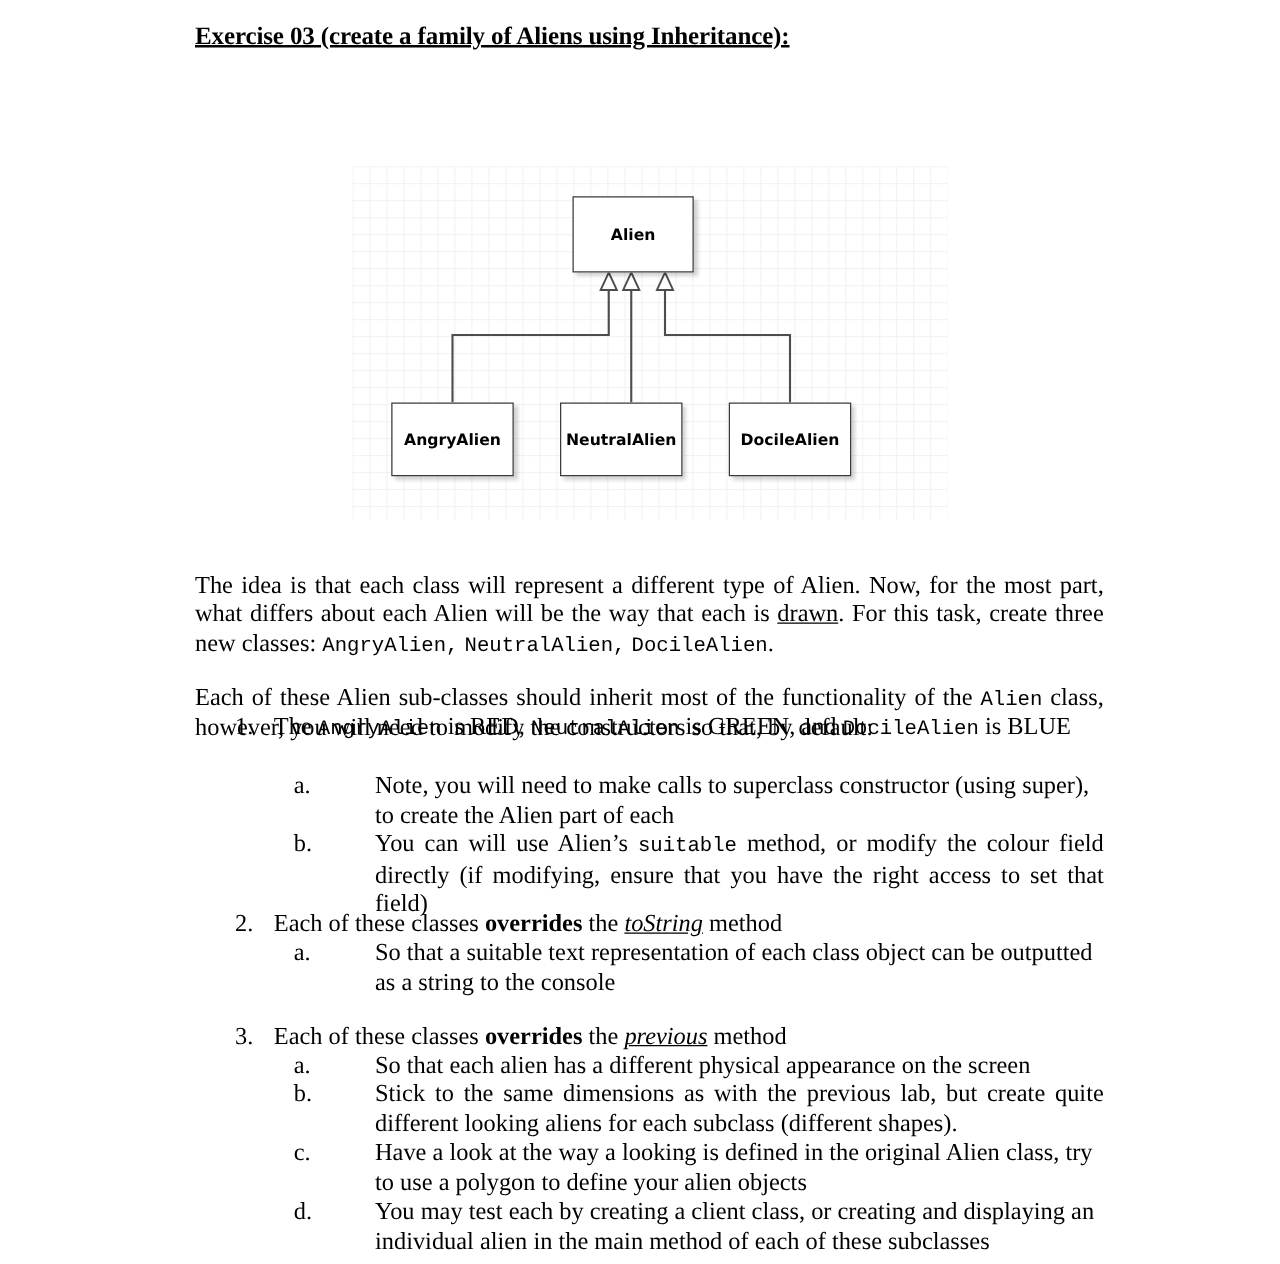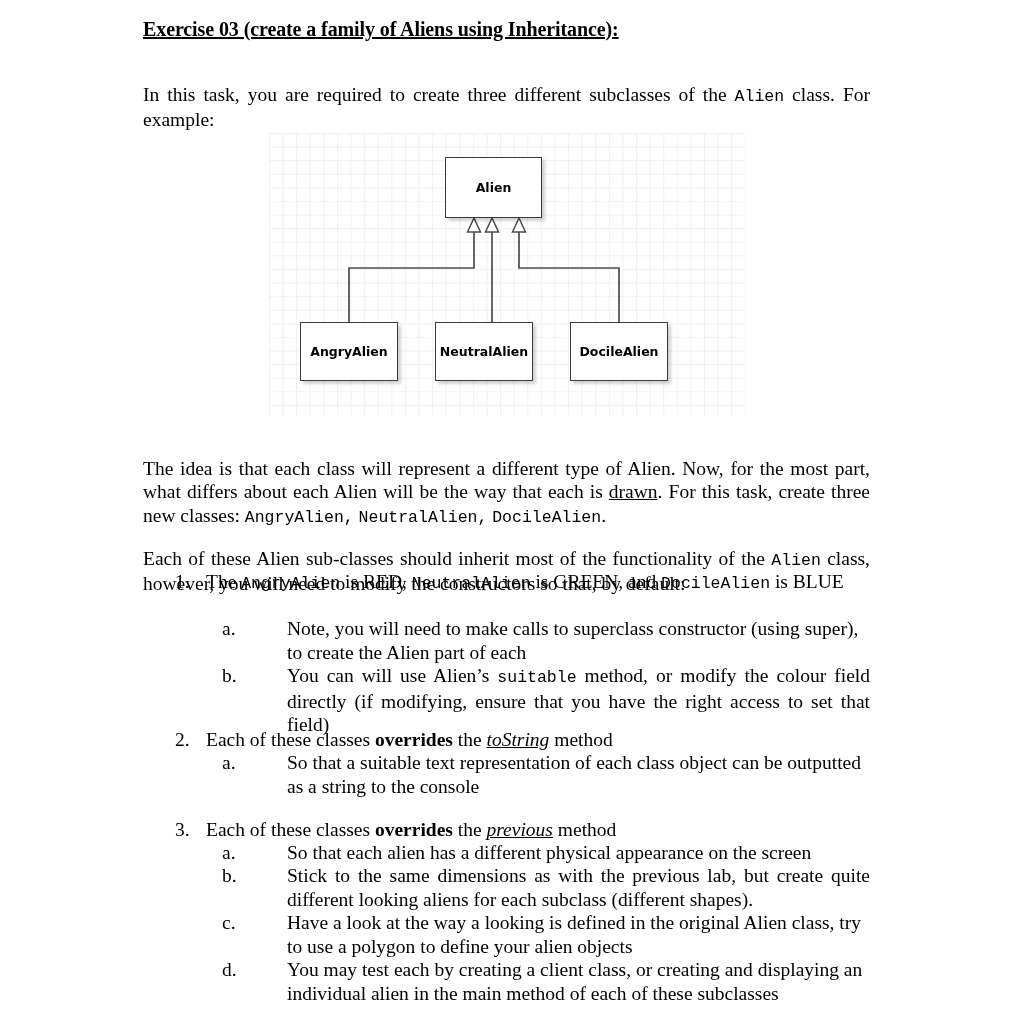--- a/index.html
+++ b/index.html
@@ -10,21 +10,21 @@
   body {
     width: 1024px;
     height: 1011px;
     position: relative;
     overflow: hidden;
     font-family: "Liberation Serif", "DejaVu Serif", serif;
     color: #000000;
   }
   .page {
     position: absolute;
-    left: 143px;
+    left: 156px;
     top: 0;
     width: 726px;
     height: 791px;
   }
   .mono {
     font-family: "Liberation Mono", "DejaVu Sans Mono", monospace;
     font-size: 16.5px;
   }
   .ital { font-style: italic; text-decoration: underline; }
   .bu { font-weight: bold; }
@@ -127,21 +127,20 @@
 
   .nojust { text-align: left; }
 </style>
 </head>
 <body>
 
 <div class="page">
 
   <h1 class="title">Exercise 03 (create a family of Aliens using Inheritance):</h1>
 
-  <p class="para" id="intro"><span>In this task, you are required to create three different subclasses of the </span><span class="mono">Alien</span><span> class.  For example:</span></p>
 
   <div class="diagram">
 
     <svg class="edges" viewBox="0 0 476 283">
 
       <path d="M 223 189 L 223 99" stroke="#4d4d4d" stroke-width="1.7" fill="none"></path>
       <polygon points="223,85 229.5,99 216.5,99" stroke="#4d4d4d" stroke-width="1.5" fill="#ffffff"></polygon>
 
       <path d="M 80 189 L 80 135 L 205 135 L 205 99" stroke="#4d4d4d" stroke-width="1.7" fill="none"></path>
       <polygon points="205,85 211.5,99 198.5,99" stroke="#4d4d4d" stroke-width="1.5" fill="#ffffff"></polygon>

